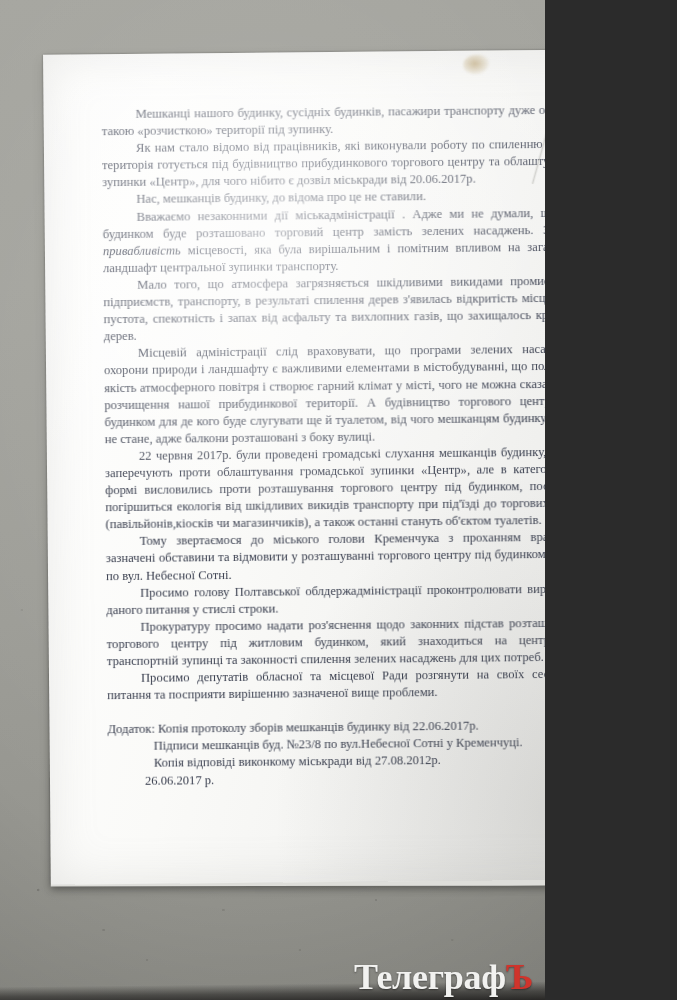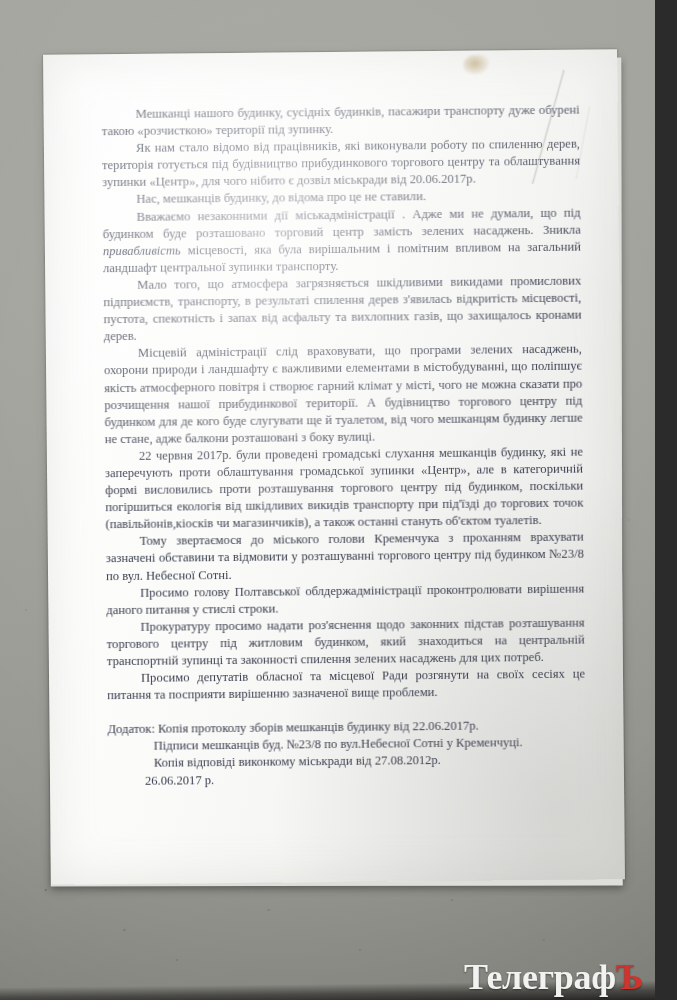--- a/index.html
+++ b/index.html
@@ -4,21 +4,21 @@
 <title>Scanned letter photograph</title>
 <style>
   html, body {
     margin: 0;
     padding: 0;
     background: #2b2b2b;
   }
 
   #scene {
     position: relative;
-    width: 655px;
+    width: 545px;
     height: 1000px;
     overflow: hidden;
     font-family: "Liberation Serif", "DejaVu Serif", serif;
     background: #9d9d98;
   }
 
   
   .desk {
     position: absolute;
     inset: 0;

